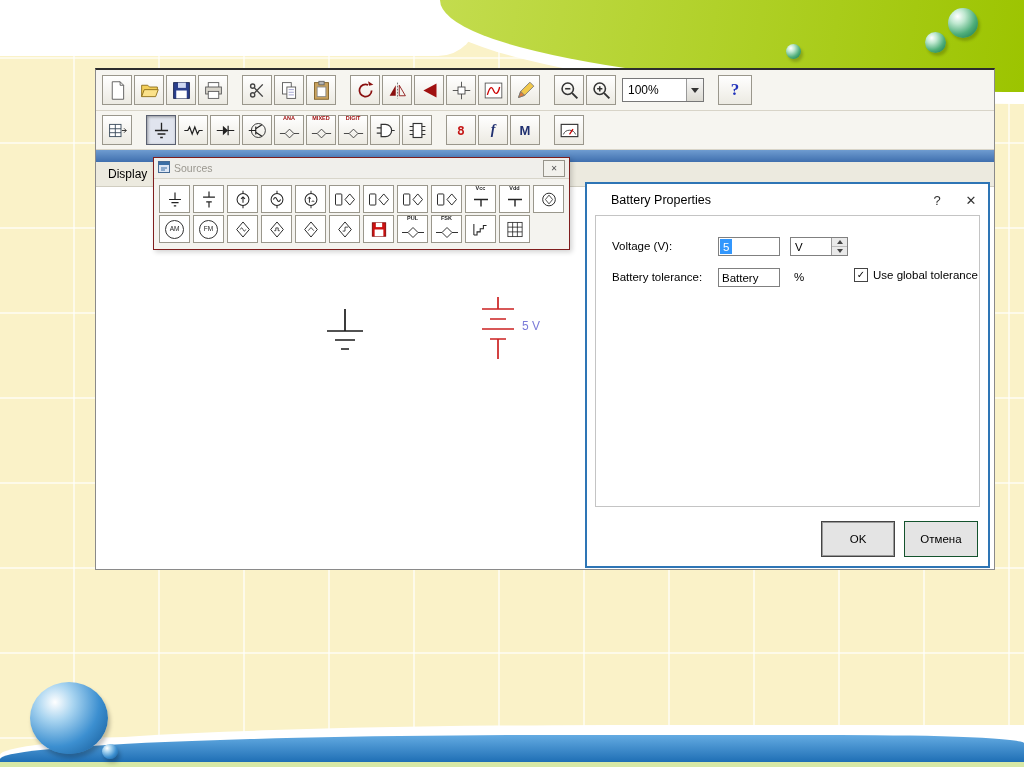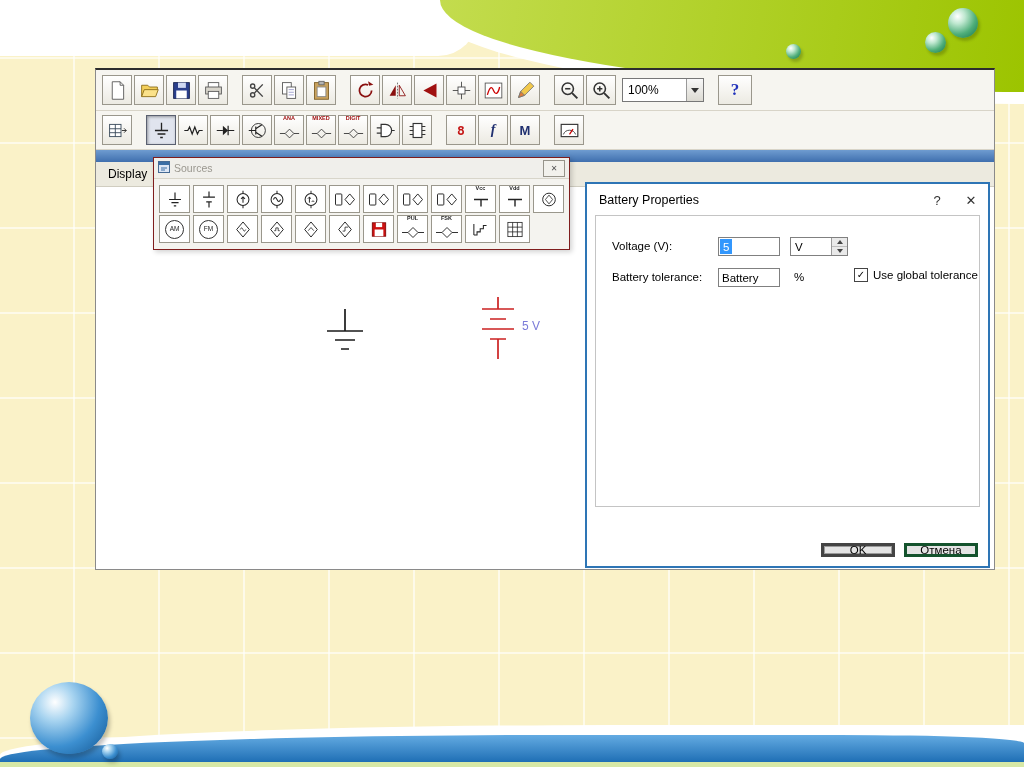--- a/index.html
+++ b/index.html
@@ -73,21 +73,21 @@
   .pclose{margin-left:auto;width:20px;height:15px;border:1px solid #97948a;background:#f2f1ec;
     display:flex;align-items:center;justify-content:center;font-size:8px;color:#555;cursor:pointer;}
   .pbody{padding:4px 5px;}
   .prow{display:flex;gap:3px;margin:2px 0;}
   .pbtn{width:31px;height:28px;background:#fff;border:1px solid #9a978c;box-sizing:border-box;
     display:flex;flex-direction:column;align-items:center;justify-content:center;cursor:pointer;}
   .pbtn .icon{width:24px;height:19px;display:flex;align-items:center;justify-content:center;}
   
   .dialog{position:absolute;left:585px;top:182px;width:405px;height:386px;background:#fff;
     border:2px solid #2e75b5;box-sizing:border-box;z-index:6;font-size:11.5px;color:#000;}
-  .dtitle{height:32px;display:flex;align-items:center;padding-left:12px;}
+  .dtitle{height:32px;display:flex;align-items:center;padding-left:24px;}
   .dtitle-text{font-size:12.5px;}
   .dctrl{margin-left:auto;display:flex;height:100%;}
   .dwin-btn{width:34px;height:100%;display:flex;align-items:center;justify-content:center;
     font-size:13px;color:#333;cursor:pointer;}
   .tabs{display:flex;margin-left:8px;position:relative;z-index:2;}
   .tab{padding:4px 10px 3px;font-size:11.5px;background:#f2f2f2;border:1px solid #d4d4d4;
     border-bottom:none;margin-right:2px;position:relative;top:1px;cursor:pointer;}
   .tab.active{background:#fff;border-color:#b0b0b0;top:0;padding-bottom:5px;}
   .tabpanel{margin:0 8px;margin-top:-1px;border:1px solid #c4c4c4;height:290px;
     position:relative;background:#fff;}
@@ -100,21 +100,21 @@
   .unit{position:absolute;left:194px;top:21px;width:58px;height:19px;border:1px solid #808080;
     background:#fff;display:flex;align-items:center;box-sizing:border-box;}
   .unit-val{padding-left:4px;}
   .spin{margin-left:auto;display:flex;flex-direction:column;height:100%;border-left:1px solid #9a9a9a;}
   .sbtn{width:15px;flex:1;display:flex;align-items:center;justify-content:center;background:#e9e9e9;cursor:pointer;}
   .sbtn + .sbtn{border-top:1px solid #bdbdbd;}
   .cbrow{position:absolute;left:258px;top:52px;display:flex;align-items:center;gap:5px;}
   .cb{width:12px;height:12px;border:1px solid #444;background:#fff;display:flex;
     align-items:center;justify-content:center;font-size:10px;line-height:1;cursor:pointer;}
   .dlg-buttons{position:absolute;right:10px;bottom:9px;display:flex;gap:9px;}
-  .dbtn{width:74px;height:14px;background:#e4e4e4;border:3px solid #14532d;box-sizing:border-box;
+  .dbtn{width:74px;height:36px;background:#e4e4e4;border:1px solid #14532d;box-sizing:border-box;
     display:flex;align-items:center;justify-content:center;font-size:11.5px;cursor:pointer;}
   .dbtn.default{border-color:#444;box-shadow:inset 0 0 0 1px #9a9a9a;}
 </style>
 </head>
 <body>
 
 <div class="tiles"></div>
 <div class="top-white"></div>
 <div class="swoosh-white"></div>
 <div class="swoosh-green"></div>

